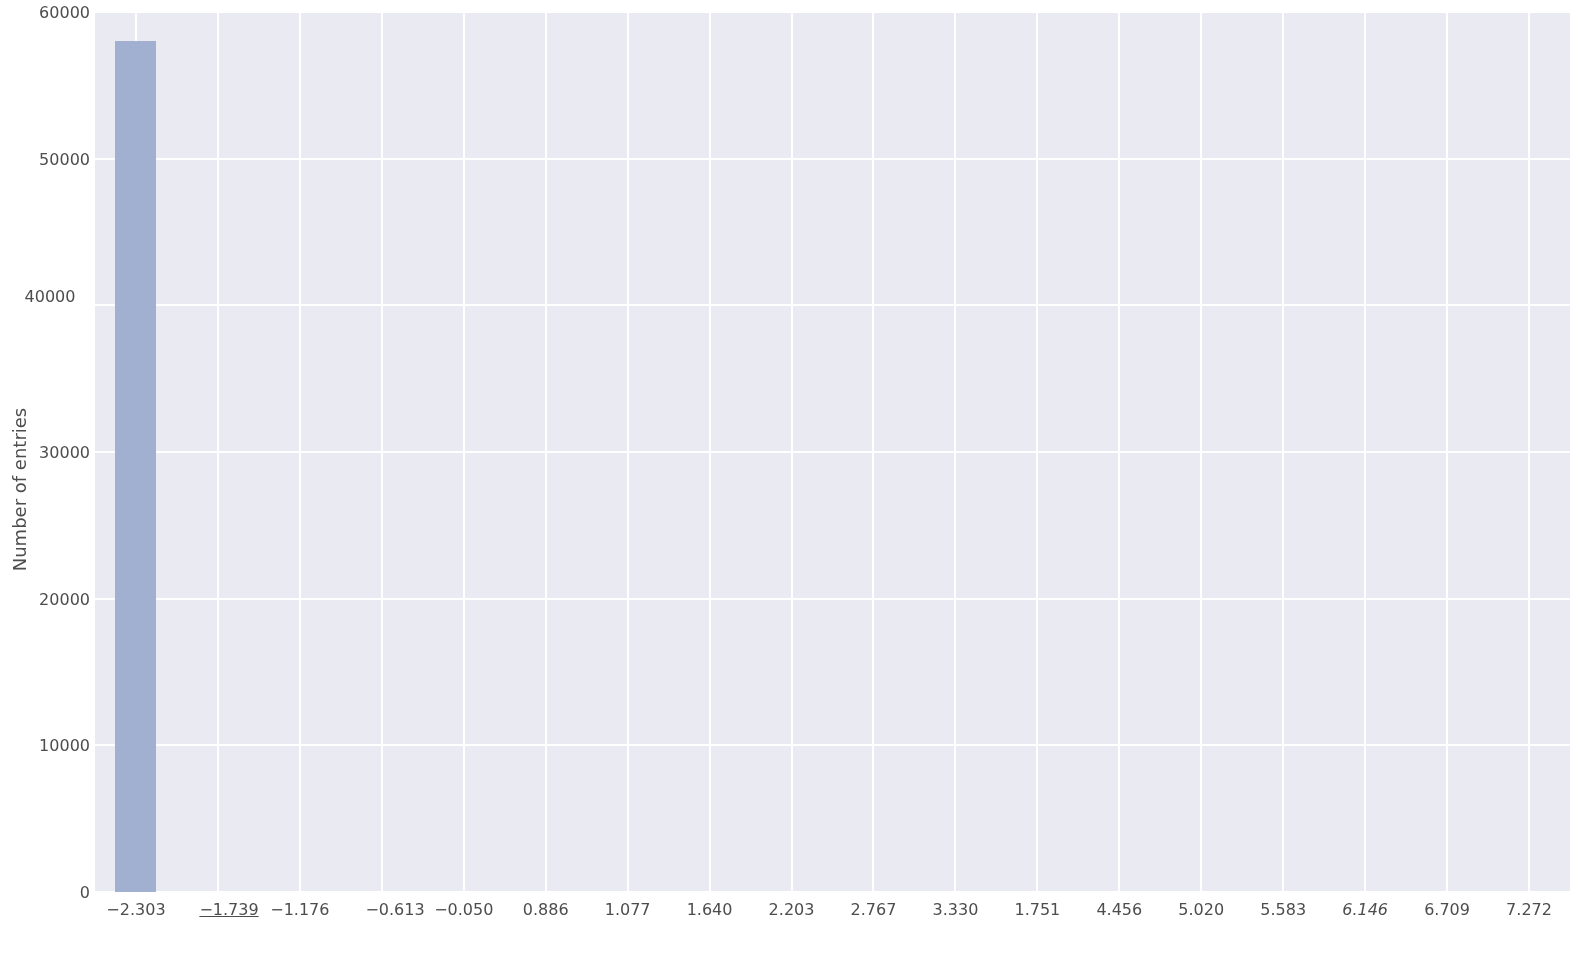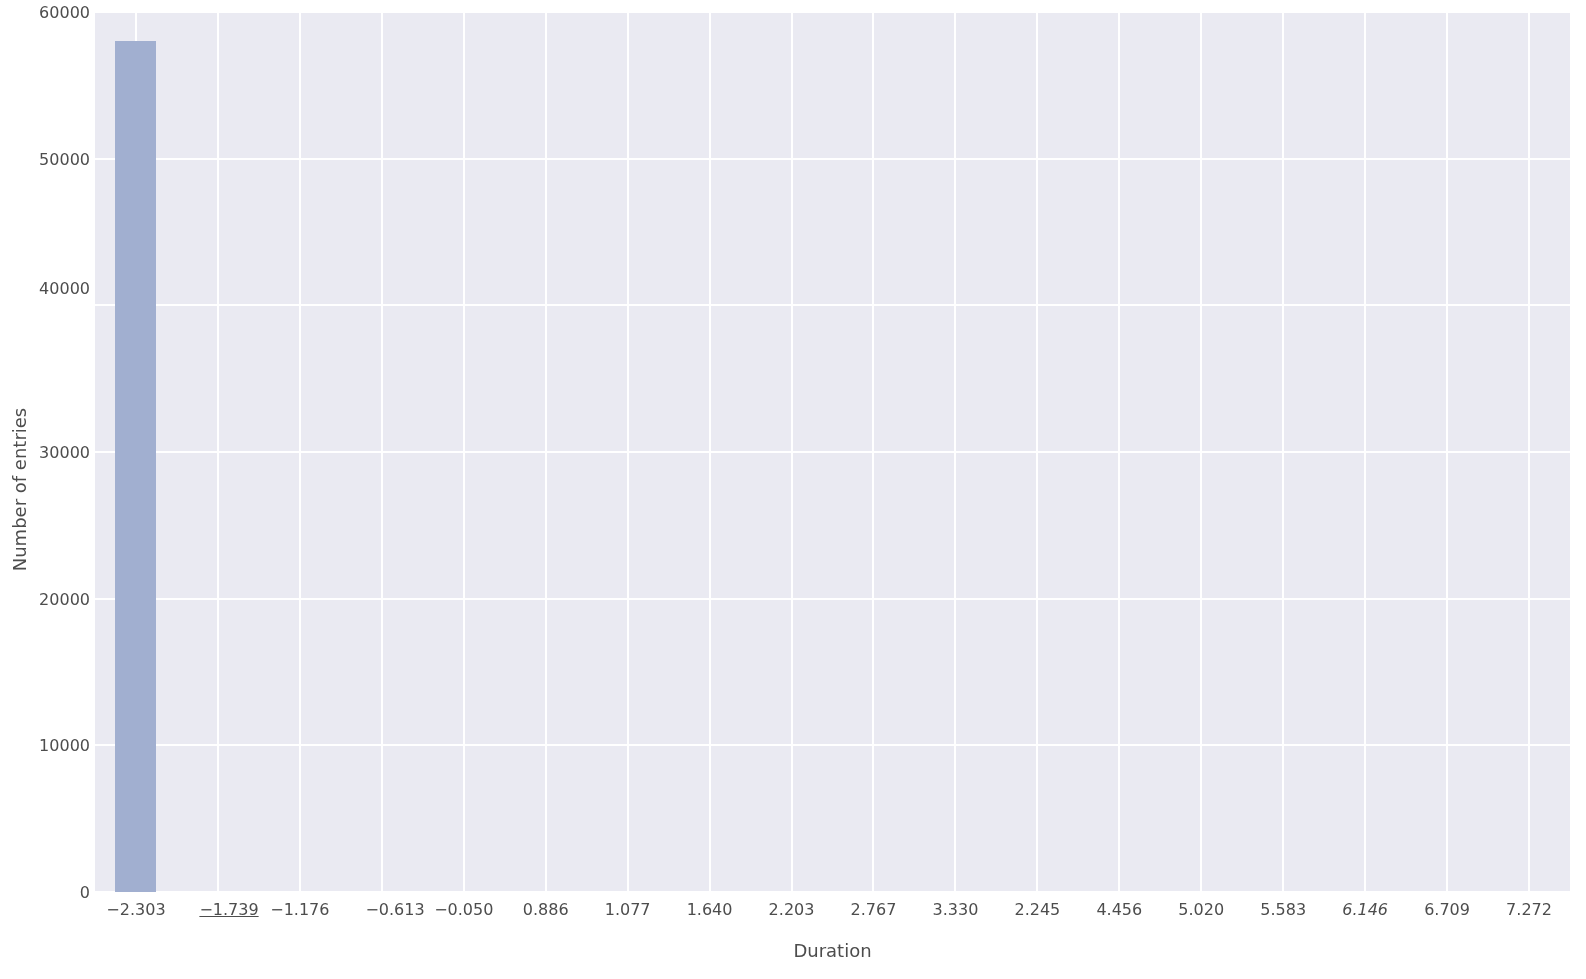--- a/index.html
+++ b/index.html
@@ -124,40 +124,39 @@
       <div class="grid-v" style="left: 1351.08px;"></div>
       <div class="grid-v" style="left: 1433.03px;"></div>
       <div class="bar" style="left: 20.4861px; width: 40.9722px; height: 850.667px; background: rgb(161, 175, 208);"></div>
     </div>
 
   <div id="yticks-container">
       <div class="ytick" style="top: 892px;">0</div>
       <div class="ytick" style="top: 745.333px; text-align: right;">10000</div>
       <div class="ytick" style="top: 598.667px;">20000</div>
       <div class="ytick" style="top: 452px;">30000</div>
-      <div class="ytick" style="top: 288px;">40000</div>
+      <div class="ytick" style="top: 296px; text-align: center;">40000</div>
       <div class="ytick" style="top: 158.667px;">50000</div>
       <div class="ytick" style="top: 12px;">60000</div>
     </div>
   <div id="xticks-container">
       <div class="xtick" style="left: 135.972px;">−2.303</div>
       <div class="xtick" style="left: 229px; text-decoration: underline;">−1.739</div>
       <div class="xtick" style="left: 299.861px;">−1.176</div>
       <div class="xtick" style="left: 395px;">−0.613</div>
       <div class="xtick" style="left: 463.75px;">−0.050</div>
       <div class="xtick" style="left: 545.694px;">0.886</div>
       <div class="xtick" style="left: 627.639px;">1.077</div>
       <div class="xtick" style="left: 709.583px;">1.640</div>
       <div class="xtick" style="left: 791.528px;">2.203</div>
       <div class="xtick" style="left: 873.472px;">2.767</div>
       <div class="xtick" style="left: 955.417px;">3.330</div>
-      <div class="xtick" style="left: 1037.36px;">2.245</div>
+      <div class="xtick" style="left: 1037.36px;">1.751</div>
       <div class="xtick" style="left: 1119.31px;">4.456</div>
       <div class="xtick" style="left: 1201.25px;">5.020</div>
       <div class="xtick" style="left: 1283.19px;">5.583</div>
       <div class="xtick" style="left: 1365.14px; font-style: italic;">6.146</div>
       <div class="xtick" style="left: 1447.08px;">6.709</div>
       <div class="xtick" style="left: 1529.03px;">7.272</div>
     </div>
 
-  <div class="xlabel">Duration</div>
 
 </div>
 
 </body></html>

